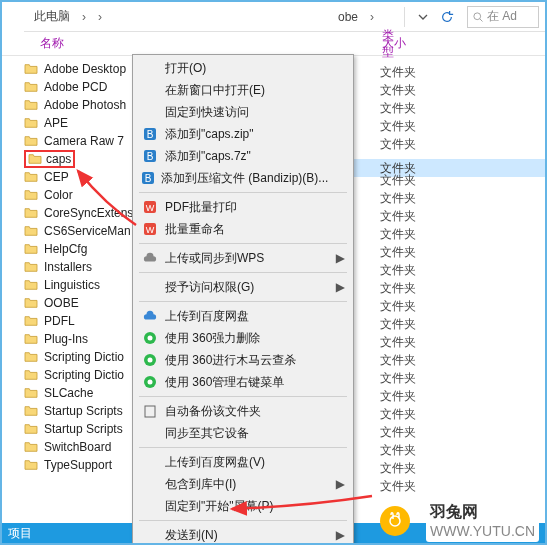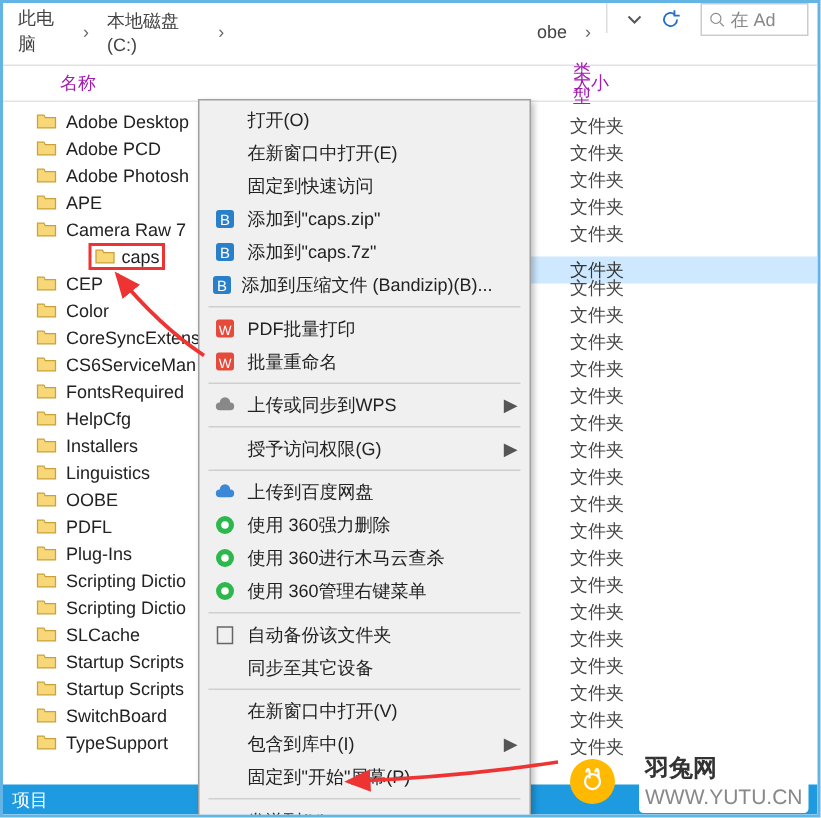--- a/index.html
+++ b/index.html
@@ -1,34 +1,34 @@
 <!DOCTYPE html>
 <html><head>
 <meta charset="utf-8">
 <style>
   * { margin: 0; padding: 0; box-sizing: border-box; }
   body { font-family: "Microsoft YaHei", "Segoe UI", sans-serif; font-size: 12px; color: #333; background: #fff; width: 547px; height: 545px; overflow: hidden; position: relative; border: 2px solid #64b5e6; }
-  .topbar { display: flex; align-items: flex-start; height: 42px; border-bottom: 1px solid #e1e1e1; padding: 0 6px; }
+  .topbar { display: flex; align-items: center; height: 30px; border-bottom: 1px solid #e1e1e1; padding: 0 6px; margin-left: 22px; }
   .breadcrumb { flex: 1; display: flex; align-items: center; gap: 4px; color: #444; }
   .breadcrumb span { padding: 2px 4px; }
   .crumb-sep { color: #666; }
   .nav-btn { width: 24px; height: 22px; display: flex; align-items: center; justify-content: center; color: #555; }
   .searchbox { display: flex; align-items: center; border: 1px solid #ccc; padding: 0 4px; height: 22px; width: 72px; color: #888; margin-left: 8px;}
   .searchbox svg { margin-right: 3px; }
   .divider-v { width: 1px; height: 20px; background: #ddd; margin: 0 6px; }
   .header-row { display: flex; border-bottom: 1px solid #e4e4e4; height: 24px; align-items: center; color: #a21caf; }
   .header-col-name { padding-left: 38px; width: 130px; }
   .header-col-type { padding-left: 250px; width: 90px; }
   .header-col-size { padding-left: 0px; }
   .body-wrap { display: flex; height: calc(100% - 30px - 24px - 20px); position: relative; }
   .file-list { width: 130px; padding-top: 4px; padding-left: 22px; overflow: hidden; }
   .file-row { display: flex; align-items: center; height: 18px; gap: 6px; white-space: nowrap; padding: 1px 0;}
   .file-row svg { flex-shrink: 0; }
   .file-label { color: #222; }
-  .selected-row { position: relative; margin-left: 35px; }
+  .selected-row { position: relative; }
   .file-highlight-strip { position: absolute; left: 130px; right: 0; top: 103px; height: 18px; background: #cde8ff; z-index: 0; display:flex; align-items:center; padding-left:248px; color:#333;}
   .context-menu { position: absolute; left: 130px; top: -2px; width: 222px; background: #f0f0f0; border: 1px solid #a0a0a0; box-shadow: 2px 2px 4px rgba(0,0,0,.25); z-index: 5; padding: 2px 0; }
   .menu-item { display: flex; align-items: center; height: 22px; padding: 0 26px 0 8px; position: relative; color: #222; }
   .menu-item .mi-icon { width: 18px; display: inline-flex; align-items:center; justify-content:center; }
   .menu-item .mi-label { margin-left: 6px; flex: 1; white-space: nowrap; }
   .menu-item .mi-arrow { position: absolute; right: 8px; color: #555; }
   .menu-sep { height: 1px; background: #cfcfcf; margin: 3px 6px; }
   .type-col { position: absolute; left: 378px; top: 7px; z-index: 3; }
   .type-cell { height: 18px; display: flex; align-items: center; padding: 1px 0; color: #444;}
   .caps-box { border: 2px solid #e33; padding: 0 2px; display: inline-flex; align-items: center; gap: 4px; height: 18px; }
@@ -40,21 +40,20 @@
   
   .folder-icon-svg { width:14px; height:12px; }
 </style>
 </head>
 <body>
 
 <div class="topbar">
   <div class="breadcrumb">
     <span>此电脑</span>
     <span class="crumb-sep">›</span>
-    <span>本地磁盘 (C:)</span>
     <span class="crumb-sep">›</span>
     <span style="width:220px;"></span>
     <span>obe</span>
     <span class="crumb-sep">›</span>
   </div>
   <div class="divider-v"></div>
   <div class="nav-btn">
     <svg width="10" height="10" viewBox="0 0 10 10">
         <path d="M1 3 L5 7 L9 3" fill="none" stroke="#555" stroke-width="1.3"></path>
       </svg>
@@ -147,26 +146,20 @@
     <div class="file-row">
         <svg class="folder-icon-svg" viewBox="0 0 16 14">
           <path d="M1 3 L1 12 L15 12 L15 4 L7 4 L6 2 L1 2 Z" fill="#f8d778" stroke="#caa23a"></path>
         </svg>
         <span class="file-label">CS6ServiceMan</span>
       </div>
     <div class="file-row">
         <svg class="folder-icon-svg" viewBox="0 0 16 14">
           <path d="M1 3 L1 12 L15 12 L15 4 L7 4 L6 2 L1 2 Z" fill="#f8d778" stroke="#caa23a"></path>
         </svg>
-        <span class="file-label">FontsRequired</span>
-      </div>
-    <div class="file-row">
-        <svg class="folder-icon-svg" viewBox="0 0 16 14">
-          <path d="M1 3 L1 12 L15 12 L15 4 L7 4 L6 2 L1 2 Z" fill="#f8d778" stroke="#caa23a"></path>
-        </svg>
         <span class="file-label">HelpCfg</span>
       </div>
     <div class="file-row">
         <svg class="folder-icon-svg" viewBox="0 0 16 14">
           <path d="M1 3 L1 12 L15 12 L15 4 L7 4 L6 2 L1 2 Z" fill="#f8d778" stroke="#caa23a"></path>
         </svg>
         <span class="file-label">Installers</span>
       </div>
     <div class="file-row">
         <svg class="folder-icon-svg" viewBox="0 0 16 14">
@@ -383,21 +376,21 @@
         </span>
         <span class="mi-label">自动备份该文件夹</span>
       </div>
     <div class="menu-item">
         <span class="mi-icon"></span>
         <span class="mi-label">同步至其它设备</span>
       </div>
     <div class="menu-sep"></div>
     <div class="menu-item">
         <span class="mi-icon"></span>
-        <span class="mi-label">在新窗口中打开(V)</span>
+        <span class="mi-label">上传到百度网盘(V)</span>
       </div>
     <div class="menu-item">
         <span class="mi-icon"></span>
         <span class="mi-label">包含到库中(I)</span>
         <span class="mi-arrow">▶</span>
       </div>
     <div class="menu-item">
         <span class="mi-icon"></span>
         <span class="mi-label">固定到"开始"屏幕(P)</span>
       </div>

